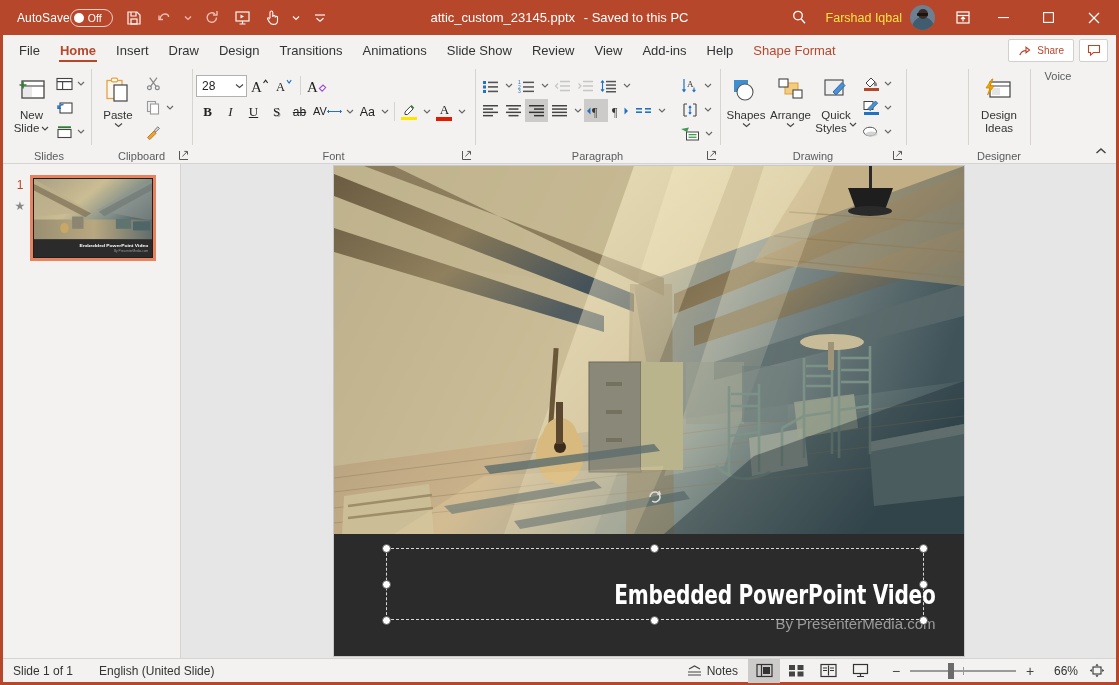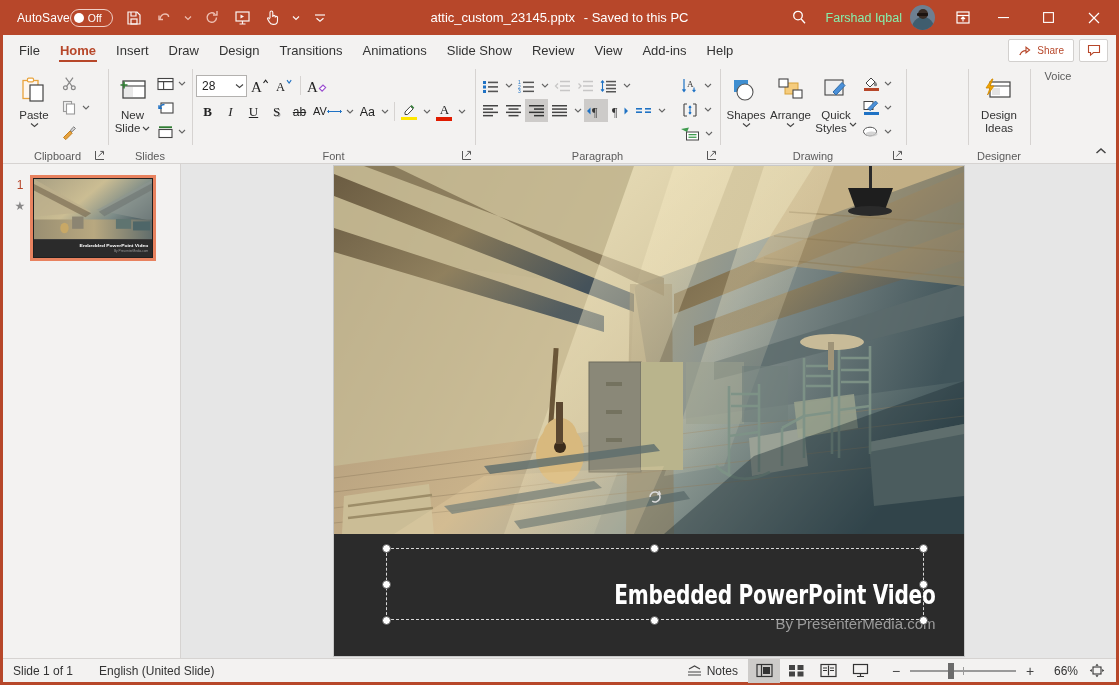--- a/index.html
+++ b/index.html
@@ -38,21 +38,21 @@
   .qat-btn svg { display: block; }
 
   .title-center {
     position: absolute; left: 0; right: 0; text-align: center;
     font-size: 13px; color: #fff; pointer-events: none;
   }
   .title-center span { pointer-events: auto; }
   .title-right { margin-left: auto; display: flex; align-items: center; height: 35px; }
   .search-btn { width: 40px; height: 35px; display: flex; align-items: center; justify-content: center; }
   .account { display: flex; align-items: center; gap: 8px; padding: 0 10px 0 6px; }
-  .account-name { font-size: 12.5px; color: #86efac; white-space: nowrap; }
+  .account-name { font-size: 12.5px; color: #fde047; white-space: nowrap; }
   .avatar {
     width: 25px; height: 25px; border-radius: 50%; overflow: hidden;
     background: #6d7f91; position: relative; flex: none;
   }
   .avatar .head { position: absolute; width: 10px; height: 10px; border-radius: 50%;
                   background: #3a2d26; left: 7.5px; top: 4px; }
   .avatar .body { position: absolute; width: 22px; height: 13px; border-radius: 11px 11px 0 0;
                   background: #3f5d6e; left: 1.5px; bottom: 0; }
   .avatar .glass { position: absolute; width: 11px; height: 3px; background: #1d1410;
                    left: 7px; top: 7.5px; border-radius: 1px; }
@@ -326,98 +326,39 @@
     <div class="mtab">Insert</div>
     <div class="mtab">Draw</div>
     <div class="mtab">Design</div>
     <div class="mtab">Transitions</div>
     <div class="mtab">Animations</div>
     <div class="mtab">Slide Show</div>
     <div class="mtab">Review</div>
     <div class="mtab">View</div>
     <div class="mtab">Add-ins</div>
     <div class="mtab">Help</div>
+    <div class="mtab ctx">Shape Format</div>
     <div class="menu-right">
       <div class="share-btn">
         <svg width="14" height="13" viewBox="0 0 14 13" fill="none" stroke="#b7472a" stroke-width="1.1">
           <path d="M2 11c1-3.2 3.6-4.4 6-4.4"></path>
             <path d="M8 3.2 11.6 6 8 8.8z"></path>
             <path d="M2 11v-.6"></path>
         </svg>
         <span>Share</span>
       </div>
       <div class="comment-btn">
         <svg width="14" height="13" viewBox="0 0 14 13" fill="none" stroke="#b7472a" stroke-width="1.1">
           <path d="M1.5 1.5h11v7h-6l-3 2.6V8.5h-2z"></path>
         </svg>
       </div>
     </div>
   </div>
 
   <div class="ribbon">
-
-    <div class="rgroup" style="width:101px">
-      <div class="rgroup-body">
-        <div class="bigbtn" style="width:46px">
-          <span class="ico">
-            <svg width="30" height="30" viewBox="0 0 30 30" fill="none">
-              <rect x="4" y="4.5" width="15" height="18" fill="#fdf7f0" stroke="#e8a33d" stroke-width="1.3"></rect>
-              <rect x="8.5" y="2.2" width="6" height="3.6" rx="1" fill="#fff" stroke="#e8a33d" stroke-width="1.2"></rect>
-              <rect x="11" y="9" width="13" height="16" fill="#fff" stroke="#444" stroke-width="1.2"></rect>
-            </svg>
-          </span>
-          <span class="lbl">Paste</span>
-          <span class="chev">
-            <svg width="9" height="6" viewBox="0 0 9 6" fill="none" stroke="#444" stroke-width="1.1">
-                <path d="M1 1.5 4.5 4.5 8 1.5"></path>
-              </svg>
-          </span>
-        </div>
-        <div class="smallcol">
-          <div class="smallbtn">
-            <span class="icobox">
-              <svg width="15" height="15" viewBox="0 0 15 15" fill="none" stroke="#888" stroke-width="1.2">
-                <circle cx="3.4" cy="11.8" r="1.9"></circle>
-                  <circle cx="11.3" cy="11.8" r="1.9"></circle>
-                <path d="M4.6 10.3 11 1.6M10.1 10.3 3.7 1.6"></path>
-              </svg>
-            </span>
-          </div>
-          <div class="smallbtn">
-            <span class="icobox">
-              <svg width="15" height="15" viewBox="0 0 15 15" fill="none" stroke="#9a9a9a" stroke-width="1.1">
-                <rect x="1.5" y="1.5" width="8" height="10" fill="#f2f2f2"></rect>
-                  <rect x="4.5" y="4" width="8" height="10" fill="#fff"></rect>
-              </svg>
-            </span>
-            <span class="chev-s">
-              <svg width="8" height="5" viewBox="0 0 8 5" fill="none" stroke="#666" stroke-width="1.1">
-                  <path d="M1 1 4 4 7 1"></path>
-                </svg>
-            </span>
-          </div>
-          <div class="smallbtn">
-            <span class="icobox">
-              <svg width="16" height="16" viewBox="0 0 16 16" fill="none">
-                <path d="M2.5 13.5 9 7l2.2 2.2-6.4 6.4z" fill="#e8a33d" stroke="#c07f20" stroke-width="1"></path>
-                <path d="M9.4 6.2 12.8 2.8l1.6 1.6-3.4 3.4z" fill="#d8d8d8" stroke="#777" stroke-width="1"></path>
-              </svg>
-            </span>
-          </div>
-        </div>
-      </div>
-      <div class="rgroup-label">Clipboard</div>
-      <span class="dialog-launch">
-        <svg width="11" height="11" viewBox="0 0 11 11" fill="none" stroke="#555" stroke-width="1">
-            <path d="M1.5 1v8.5h8.5"></path>
-            <path d="M9 1.8 4.4 6.4"></path>
-            <path d="M9.5 4.6V1.4H6.3"></path>
-          </svg>
-      </span>
-    </div>
 
     <div class="rgroup" style="width:84px">
       <div class="rgroup-body">
         <div class="bigbtn" style="width:50px">
           <span class="ico">
             <svg width="30" height="28" viewBox="0 0 30 28" fill="none">
               <rect x="5" y="4" width="22" height="17" fill="#fff" stroke="#444" stroke-width="1.3"></rect>
               <path d="M5 9h22" stroke="#444" stroke-width="1.1"></path>
               <rect x="6" y="10" width="9" height="10" fill="#e9e9e9"></rect>
               <path d="M3 5.5v7M-0.5 9h7" stroke="#2e7d32" stroke-width="1.6" transform="translate(3,-1)"></path>
@@ -465,20 +406,80 @@
             </span>
             <span class="chev-s">
               <svg width="8" height="5" viewBox="0 0 8 5" fill="none" stroke="#666" stroke-width="1.1">
                   <path d="M1 1 4 4 7 1"></path>
                 </svg>
             </span>
           </div>
         </div>
       </div>
       <div class="rgroup-label">Slides</div>
+    </div>
+
+    <div class="rgroup" style="width:101px">
+      <div class="rgroup-body">
+        <div class="bigbtn" style="width:46px">
+          <span class="ico">
+            <svg width="30" height="30" viewBox="0 0 30 30" fill="none">
+              <rect x="4" y="4.5" width="15" height="18" fill="#fdf7f0" stroke="#e8a33d" stroke-width="1.3"></rect>
+              <rect x="8.5" y="2.2" width="6" height="3.6" rx="1" fill="#fff" stroke="#e8a33d" stroke-width="1.2"></rect>
+              <rect x="11" y="9" width="13" height="16" fill="#fff" stroke="#444" stroke-width="1.2"></rect>
+            </svg>
+          </span>
+          <span class="lbl">Paste</span>
+          <span class="chev">
+            <svg width="9" height="6" viewBox="0 0 9 6" fill="none" stroke="#444" stroke-width="1.1">
+                <path d="M1 1.5 4.5 4.5 8 1.5"></path>
+              </svg>
+          </span>
+        </div>
+        <div class="smallcol">
+          <div class="smallbtn">
+            <span class="icobox">
+              <svg width="15" height="15" viewBox="0 0 15 15" fill="none" stroke="#888" stroke-width="1.2">
+                <circle cx="3.4" cy="11.8" r="1.9"></circle>
+                  <circle cx="11.3" cy="11.8" r="1.9"></circle>
+                <path d="M4.6 10.3 11 1.6M10.1 10.3 3.7 1.6"></path>
+              </svg>
+            </span>
+          </div>
+          <div class="smallbtn">
+            <span class="icobox">
+              <svg width="15" height="15" viewBox="0 0 15 15" fill="none" stroke="#9a9a9a" stroke-width="1.1">
+                <rect x="1.5" y="1.5" width="8" height="10" fill="#f2f2f2"></rect>
+                  <rect x="4.5" y="4" width="8" height="10" fill="#fff"></rect>
+              </svg>
+            </span>
+            <span class="chev-s">
+              <svg width="8" height="5" viewBox="0 0 8 5" fill="none" stroke="#666" stroke-width="1.1">
+                  <path d="M1 1 4 4 7 1"></path>
+                </svg>
+            </span>
+          </div>
+          <div class="smallbtn">
+            <span class="icobox">
+              <svg width="16" height="16" viewBox="0 0 16 16" fill="none">
+                <path d="M2.5 13.5 9 7l2.2 2.2-6.4 6.4z" fill="#e8a33d" stroke="#c07f20" stroke-width="1"></path>
+                <path d="M9.4 6.2 12.8 2.8l1.6 1.6-3.4 3.4z" fill="#d8d8d8" stroke="#777" stroke-width="1"></path>
+              </svg>
+            </span>
+          </div>
+        </div>
+      </div>
+      <div class="rgroup-label">Clipboard</div>
+      <span class="dialog-launch">
+        <svg width="11" height="11" viewBox="0 0 11 11" fill="none" stroke="#555" stroke-width="1">
+            <path d="M1.5 1v8.5h8.5"></path>
+            <path d="M9 1.8 4.4 6.4"></path>
+            <path d="M9.5 4.6V1.4H6.3"></path>
+          </svg>
+      </span>
     </div>
 
     <div class="rgroup" style="width:283px">
       <div class="rgroup-body" style="flex-direction:column;align-items:flex-start;padding-top:6px">
         <div class="fontrow1">
           <div class="fontbox size">
             <span class="val">28</span>
             <span>
               <svg width="9" height="6" viewBox="0 0 9 6" fill="none" stroke="#444" stroke-width="1.1">
                   <path d="M1 1.5 4.5 4.5 8 1.5"></path>

